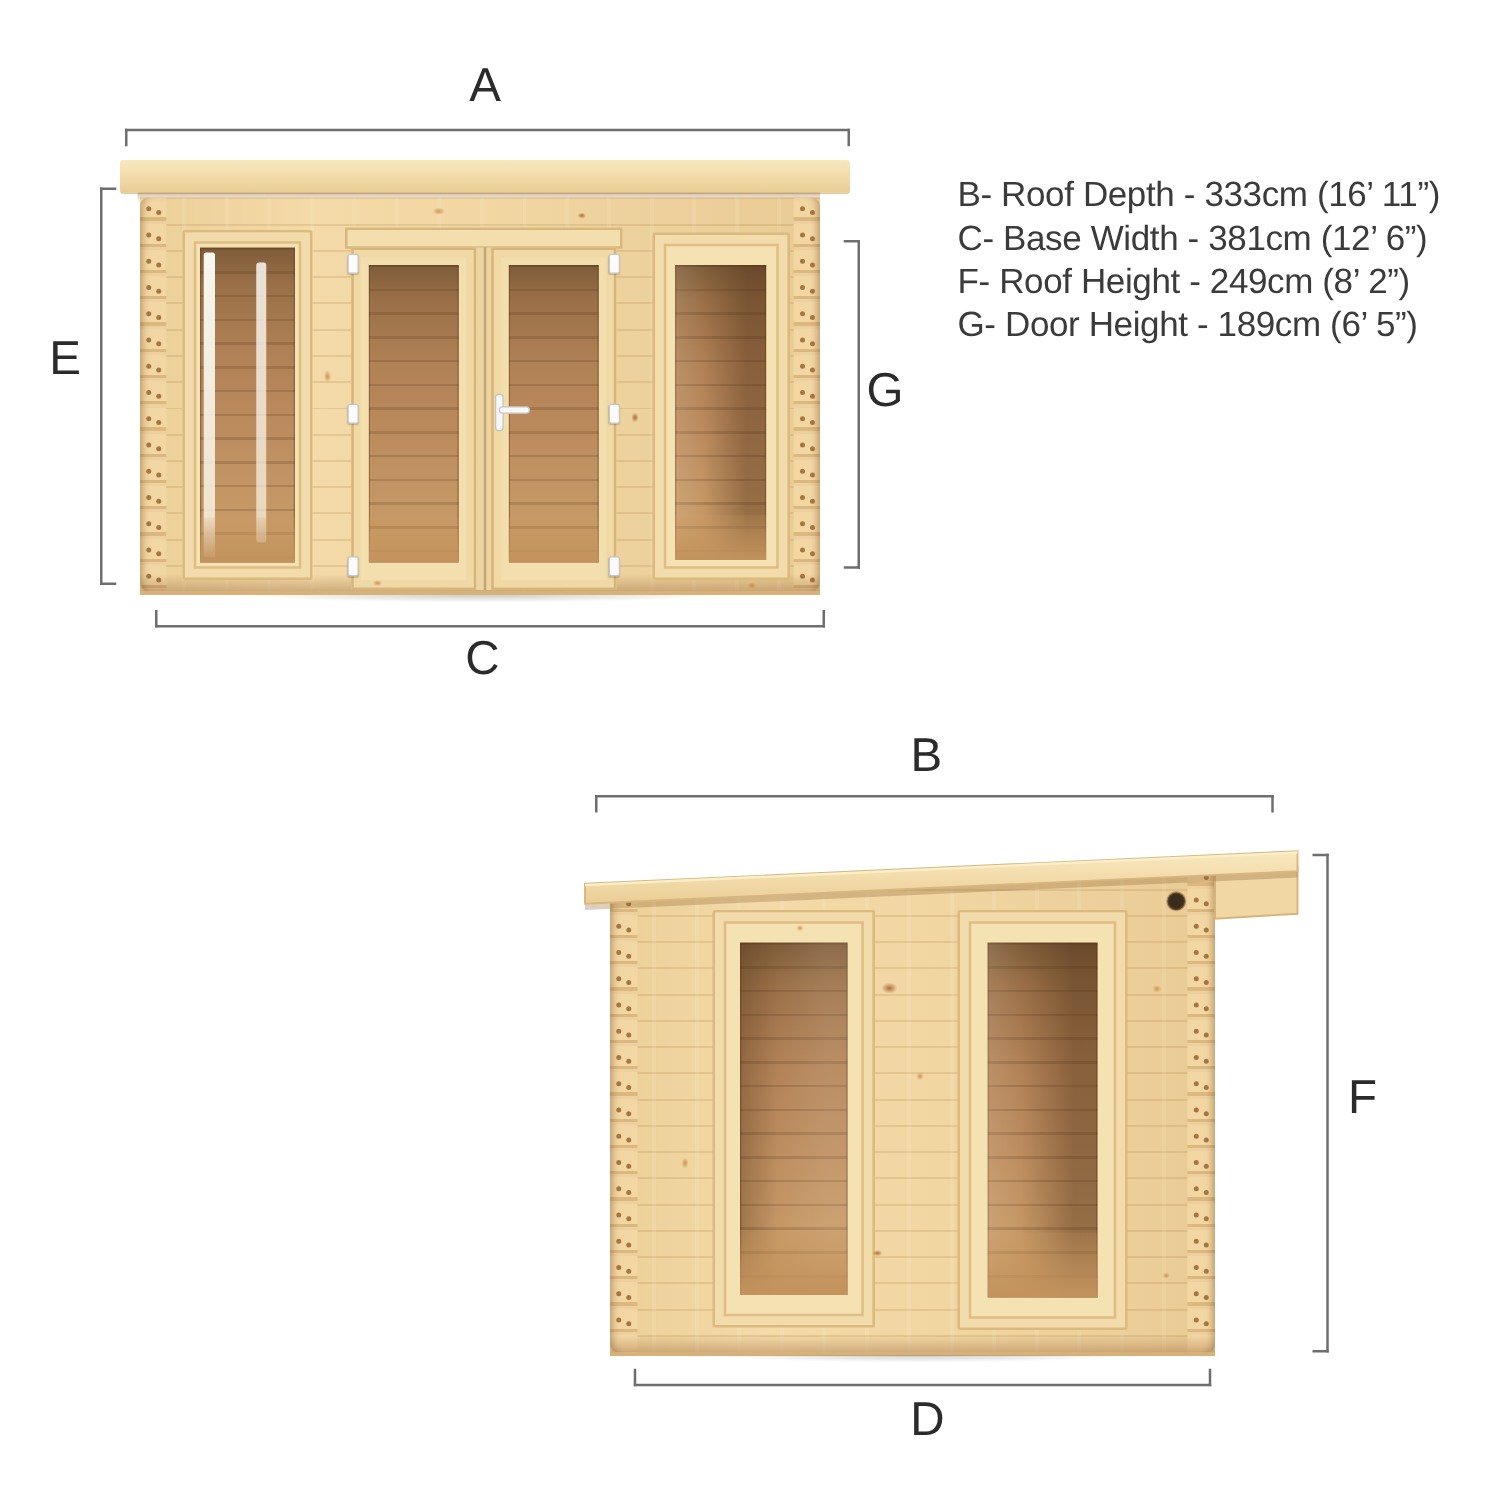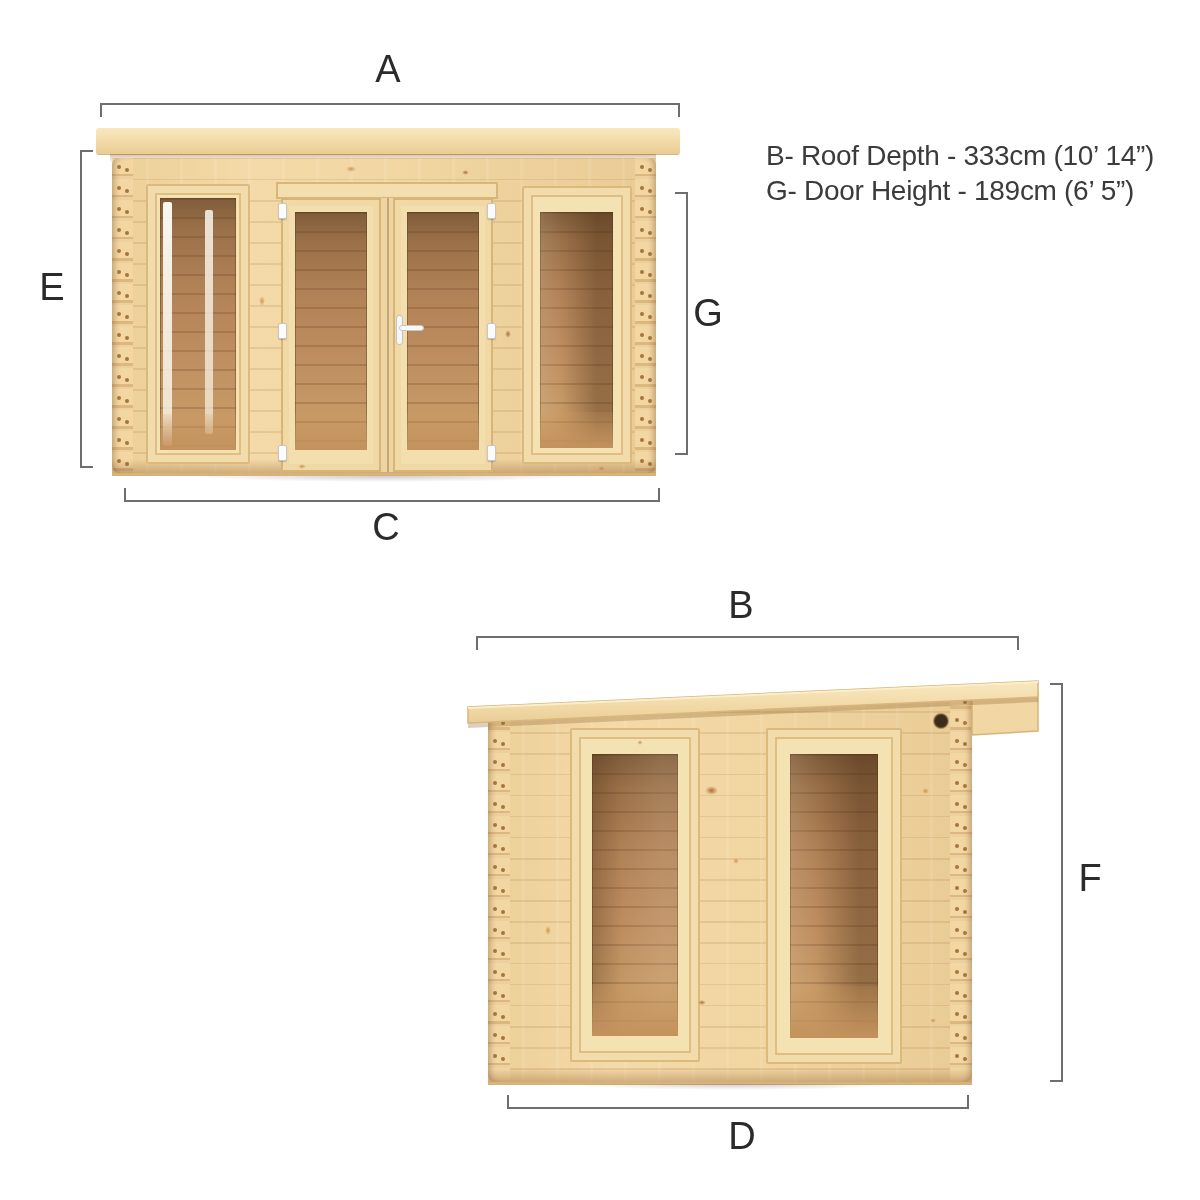--- a/index.html
+++ b/index.html
@@ -149,21 +149,23 @@
     <div class="dim-letter" style="left:30px;top:268px;">E</div>
 
     <div class="dim v-open-left" style="left:675px;top:192px;height:263px;"></div>
     <div class="dim-letter" style="left:686px;top:294px;">G</div>
 
     <div class="dim h-up" style="left:124px;top:488px;width:536px;"></div>
     <div class="dim-letter" style="left:364px;top:508px;">C</div>
   </div>
 
   <div class="spec-list">
-    <div class="spec-line">B- Roof Depth - 333cm (10’ 14”)</div>
+    <div class="spec-line">B- Roof Depth - 333cm (16’ 11”)</div>
+    <div class="spec-line">C- Base Width - 381cm (12’ 6”)</div>
+    <div class="spec-line">F- Roof Height - 249cm (8’ 2”)</div>
     <div class="spec-line">G- Door Height - 189cm (6’ 5”)</div>
   </div>
 
   <div>
 
     <div class="dim-letter" style="left:719px;top:586px;">B</div>
     <div class="dim h-down" style="left:476px;top:636px;width:543px;"></div>
 
     <div class="wall" style="left:488px;top:690px;width:484px;height:395px;clip-path:polygon(0 32px,100% 9px,100% 100%,0 100%);border-bottom:3px solid #d9b277;">
       <div class="logcol bump-left" style="left:0;width:22px;">

